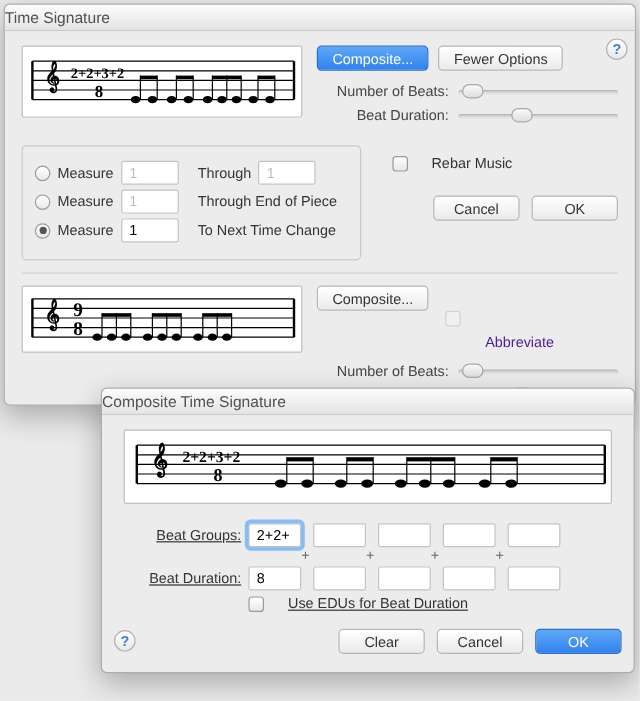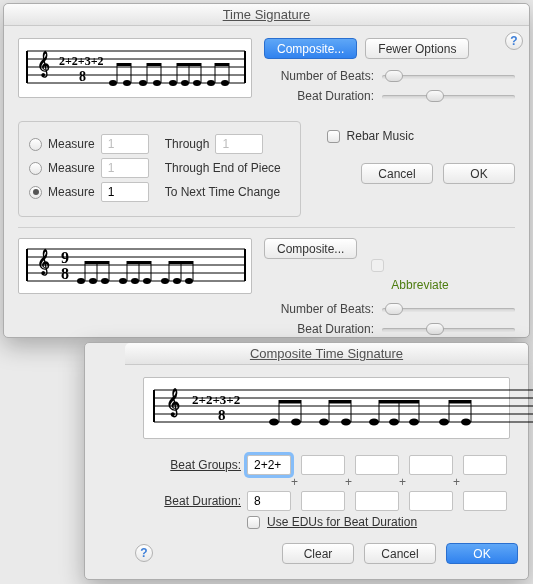--- a/index.html
+++ b/index.html
@@ -18,28 +18,26 @@
   .window {
     position: absolute;
     background: #ececec;
     border: 1px solid #adadad;
     border-radius: 5px;
     box-shadow: 0 8px 24px rgba(0,0,0,0.28);
   }
   .titlebar {
     height: 22px;
     line-height: 22px;
-    text-align: center;
     font-size: 13px;
     color: #515151;
     border-top-left-radius: 5px;
     border-top-right-radius: 5px;
     background: linear-gradient(#fcfcfc, #e4e4e4);
     border-bottom: 1px solid #c9c9c9;
-    text-decoration: underline;
   }
   .body {
     padding: 12px 14px;
     position: relative;
   }
   .preview {
     background: #fff;
     border: 1px solid #bfbfbf;
     border-radius: 2px;
     display: block;
@@ -147,21 +145,21 @@
     background: #fff;
     padding: 0 6px;
     font-size: 12px;
     border-radius: 2px;
   }
   .txtfield.ghost { color: #bdbdbd; }
   .region-row { display:flex; gap:14px; }
   .chkline {
     display: flex;
     align-items: center;
-    gap: 7px;
+    gap: 20px;
   }
   .checkbox {
     width: 13px; height: 13px;
     border: 1px solid #9a9a9a;
     border-radius: 3px;
     background: linear-gradient(#fff,#e8e8e8);
     display: inline-flex;
     align-items: center;
     justify-content: center;
   }
@@ -197,37 +195,37 @@
     display: flex;
     align-items: center;
     justify-content: center;
     cursor: pointer;
   }
   .sep {
     height: 1px;
     background: #cfcfcf;
     margin: 10px 0;
   }
-  .disabled-text { color: #4d7c0f; margin-top: 40px; }
+  .disabled-text { color: #4c1d95; margin-top: 40px; }
   .cts-preview-wrap { padding: 4px 8px 10px 8px; }
   .cts-fields { padding: 2px 10px 4px 10px; }
   .cts-row { display: flex; align-items: center; gap: 6px; margin: 4px 0; text-decoration: underline; }
   .cts-label { width: 96px; text-align: right; }
   .cts-inputs { display: flex; align-items: flex-start; gap: 0; }
   .grp { position: relative; width: 44px; }
   .grp .txtfield { width: 100%; }
   .grp .plus {
     position: absolute;
     bottom: -14px; right: -7px;
     font-size: 12px;
     color: #666;
   }
   .ring { box-shadow: 0 0 0 3px rgba(90,170,255,0.7); }
   .w1 { left: 3px; right: 3px; top: 3px; height: 335px; }
-  .w2 { left: 84px; top: 342px; width: 445px; height: 238px; padding-left: 40px; }
+  .w2 { left: 84px; top: 323px; width: 445px; height: 238px; }
 </style>
 </head>
 <body>
 
 <div class="window w1">
   <div class="titlebar">Time Signature</div>
   <div class="body">
     <span class="help" style="top:6px; right:6px;">?</span>
 
     <div class="toprow">

